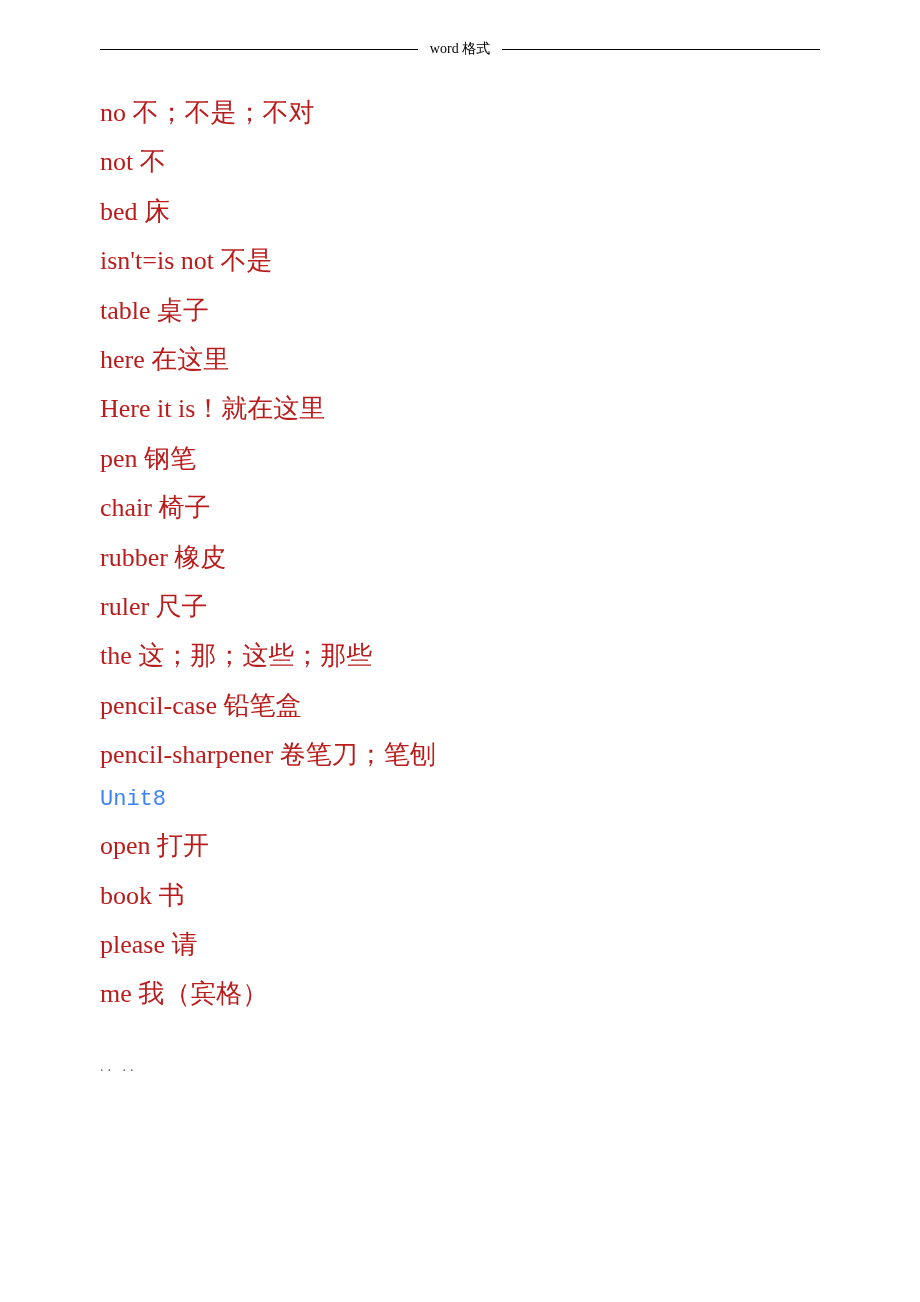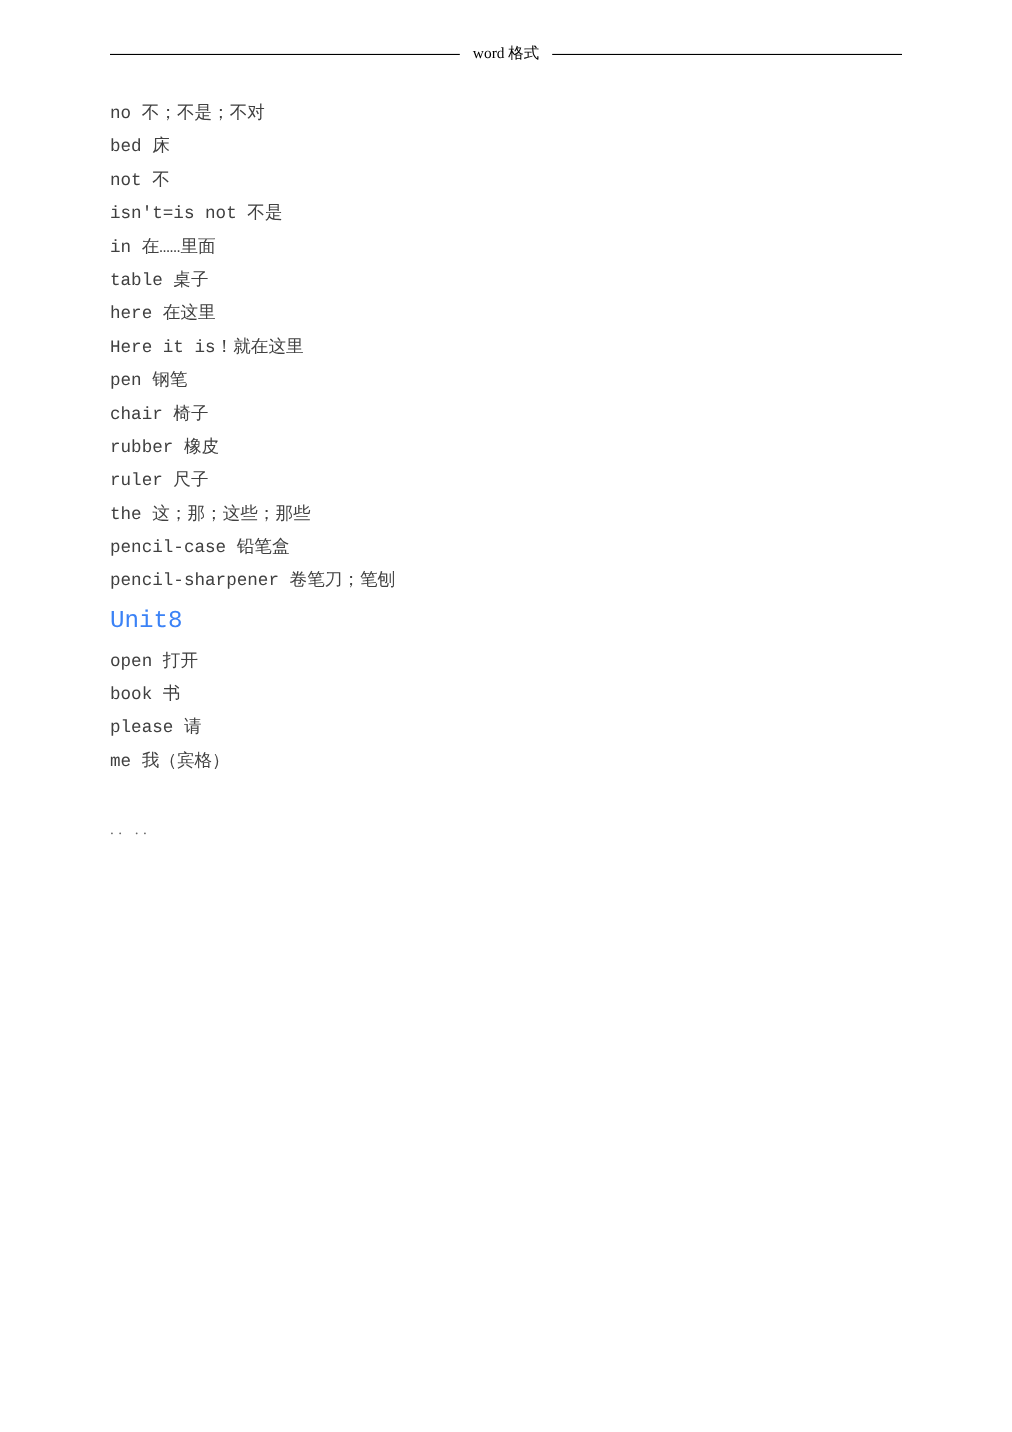--- a/index.html
+++ b/index.html
@@ -50,24 +50,24 @@
       font-family: "SimSun", serif;
       color: #000;
     }
 
     .vocab-list {
       list-style: none;
       margin-top: 10px;
     }
 
     .vocab-item {
-      font-size: 16px;
+      font-size: 26px;
       line-height: 1.9;
-      font-family: Liberation Mono, monospace;
-      color: #404040;
+      font-family: Liberation Serif, serif;
+      color: #b91c1c;
     }
 
     .unit-heading {
       font-size: 22px;
       font-family: "Courier New", "Consolas", monospace;
       color: #3b82f6;
       line-height: 1.9;
       font-weight: normal;
     }
 
@@ -81,24 +81,23 @@
 </head>
 <body>
 
 <div class="page-container">
   <div class="header-line">
     <span class="header-title">word 格式</span>
   </div>
 
   <ul class="vocab-list" id="vocab-list">
   <li class="vocab-item">no 不；不是；不对</li>
+      <li class="vocab-item">not 不</li>
       <li class="vocab-item">bed 床</li>
-      <li class="vocab-item">not 不</li>
       <li class="vocab-item">isn't=is not 不是</li>
-      <li class="vocab-item">in 在……里面</li>
       <li class="vocab-item">table 桌子</li>
       <li class="vocab-item">here 在这里</li>
       <li class="vocab-item">Here it is！就在这里</li>
       <li class="vocab-item">pen 钢笔</li>
       <li class="vocab-item">chair 椅子</li>
       <li class="vocab-item">rubber 橡皮</li>
       <li class="vocab-item">ruler 尺子</li>
       <li class="vocab-item">the 这；那；这些；那些</li>
       <li class="vocab-item">pencil-case 铅笔盒</li>
       <li class="vocab-item">pencil-sharpener 卷笔刀；笔刨</li>

